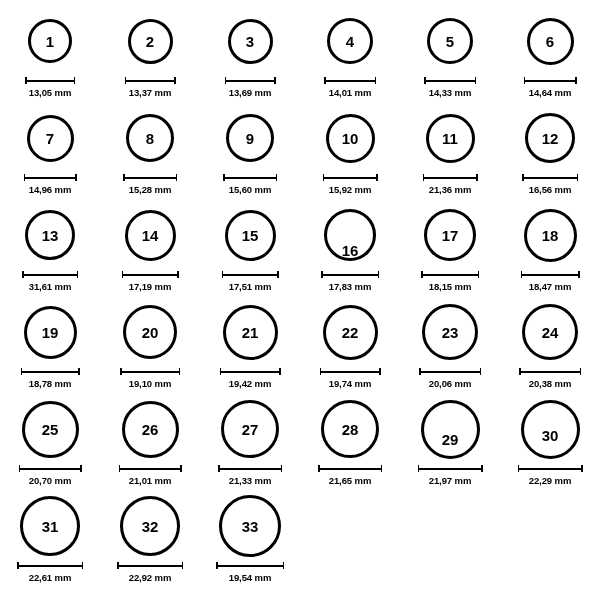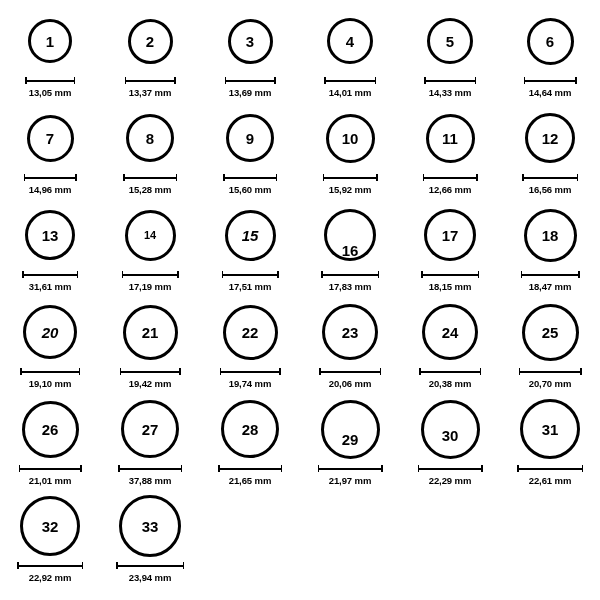--- a/index.html
+++ b/index.html
@@ -253,21 +253,21 @@
           <div class="ring-circle" style="width: 49px; height: 49px; border-color: rgb(0, 0, 0);">
             <span class="ring-size" style="font-size: 15px;">11</span>
           </div>
         </div>
         <div class="dim">
           <div class="dim-bar" style="width: 55px;">
             <div class="line"></div>
             <div class="tick left"></div>
             <div class="tick right"></div>
           </div>
-          <div class="dim-label">12,66 mm</div>
+          <div class="dim-label">21,36 mm</div>
         </div>
       </div>
       <div class="ring-cell">
         <div class="circle-wrap">
           <div class="ring-circle" style="width: 50px; height: 50px; border-color: rgb(0, 0, 0);">
             <span class="ring-size" style="font-size: 15px;">12</span>
           </div>
         </div>
         <div class="dim">
           <div class="dim-bar" style="width: 56px;">
@@ -289,35 +289,35 @@
             <div class="line"></div>
             <div class="tick left"></div>
             <div class="tick right"></div>
           </div>
           <div class="dim-label">31,61 mm</div>
         </div>
       </div>
       <div class="ring-cell">
         <div class="circle-wrap">
           <div class="ring-circle" style="width: 51px; height: 51px; border-color: rgb(0, 0, 0);">
-            <span class="ring-size" style="font-size: 11px; text-align: center;">14</span>
+            <span class="ring-size" style="font-size: 15px; text-align: center;">14</span>
           </div>
         </div>
         <div class="dim">
           <div class="dim-bar" style="width: 57px;">
             <div class="line"></div>
             <div class="tick left"></div>
             <div class="tick right"></div>
           </div>
           <div class="dim-label">17,19 mm</div>
         </div>
       </div>
       <div class="ring-cell">
         <div class="circle-wrap">
-          <div class="ring-circle" style="width: 51px; height: 51px; border-color: rgb(0, 0, 0); font-style: italic;">
+          <div class="ring-circle" style="width: 51px; height: 51px; border-color: rgb(0, 0, 0);">
             <span class="ring-size" style="font-size: 15px;">15</span>
           </div>
         </div>
         <div class="dim">
           <div class="dim-bar" style="width: 57px;">
             <div class="line"></div>
             <div class="tick left"></div>
             <div class="tick right"></div>
           </div>
           <div class="dim-label">17,51 mm</div>
@@ -363,21 +363,36 @@
           <div class="dim-bar" style="width: 59px;">
             <div class="line"></div>
             <div class="tick left"></div>
             <div class="tick right"></div>
           </div>
           <div class="dim-label">18,47 mm</div>
         </div>
       </div>
       <div class="ring-cell">
         <div class="circle-wrap">
-          <div class="ring-circle" style="width: 54px; height: 54px; border-color: rgb(0, 0, 0); font-style: italic;">
+          <div class="ring-circle" style="width: 53px; height: 53px; border-color: rgb(0, 0, 0);">
+            <span class="ring-size" style="font-size: 15px;">19</span>
+          </div>
+        </div>
+        <div class="dim">
+          <div class="dim-bar" style="width: 59px;">
+            <div class="line"></div>
+            <div class="tick left"></div>
+            <div class="tick right"></div>
+          </div>
+          <div class="dim-label">18,78 mm</div>
+        </div>
+      </div>
+      <div class="ring-cell">
+        <div class="circle-wrap">
+          <div class="ring-circle" style="width: 54px; height: 54px; border-color: rgb(0, 0, 0);">
             <span class="ring-size" style="font-size: 15px;">20</span>
           </div>
         </div>
         <div class="dim">
           <div class="dim-bar" style="width: 60px;">
             <div class="line"></div>
             <div class="tick left"></div>
             <div class="tick right"></div>
           </div>
           <div class="dim-label">19,10 mm</div>
@@ -478,21 +493,21 @@
           <div class="ring-circle" style="width: 58px; height: 58px; border-color: rgb(0, 0, 0);">
             <span class="ring-size" style="font-size: 15px;">27</span>
           </div>
         </div>
         <div class="dim">
           <div class="dim-bar" style="width: 64px;">
             <div class="line"></div>
             <div class="tick left"></div>
             <div class="tick right"></div>
           </div>
-          <div class="dim-label">37,88 mm</div>
+          <div class="dim-label">21,33 mm</div>
         </div>
       </div>
       <div class="ring-cell">
         <div class="circle-wrap">
           <div class="ring-circle" style="width: 58px; height: 58px; border-color: rgb(0, 0, 0);">
             <span class="ring-size" style="font-size: 15px;">28</span>
           </div>
         </div>
         <div class="dim">
           <div class="dim-bar" style="width: 64px;">
@@ -568,20 +583,20 @@
           <div class="ring-circle" style="width: 62px; height: 62px; border-color: rgb(0, 0, 0);">
             <span class="ring-size" style="font-size: 15px;">33</span>
           </div>
         </div>
         <div class="dim">
           <div class="dim-bar" style="width: 68px;">
             <div class="line"></div>
             <div class="tick left"></div>
             <div class="tick right"></div>
           </div>
-          <div class="dim-label">23,94 mm</div>
+          <div class="dim-label">19,54 mm</div>
         </div>
       </div>
       <div class="ring-cell empty"></div>
       <div class="ring-cell empty"></div>
       <div class="ring-cell empty"></div>
     </div>
 </div>
 
 </body></html>

